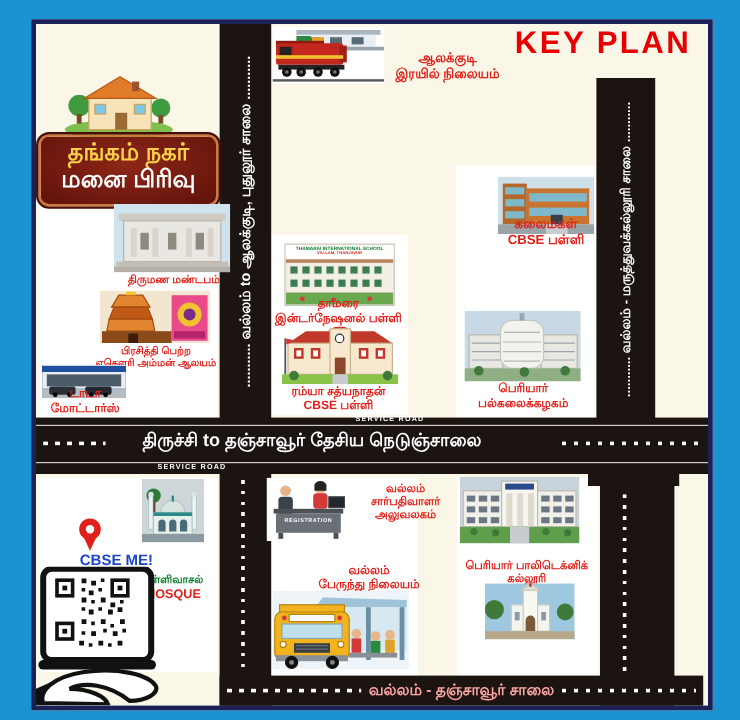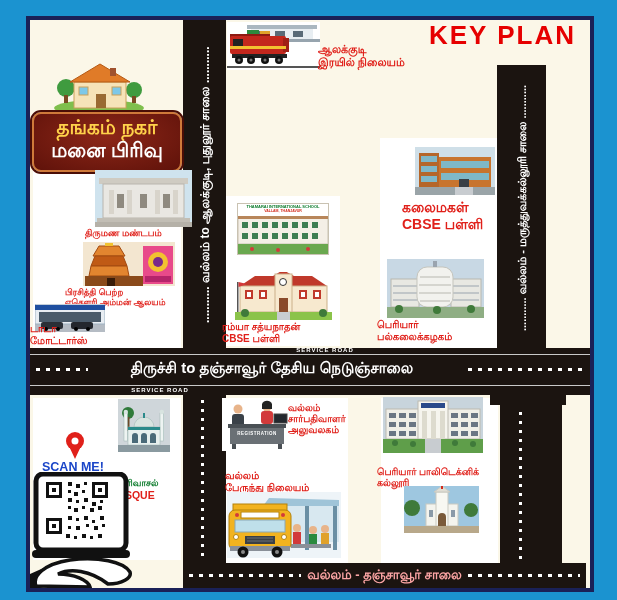--- a/index.html
+++ b/index.html
@@ -11,21 +11,21 @@
   .panel{position:absolute;background:#ffffff;}
   .road{position:absolute;background:#1b1410;}
   .vdots{position:absolute;width:3px;
          background:repeating-linear-gradient(to bottom,#fff 0 3px,transparent 3px 9px);}
   .hdots{position:absolute;height:3px;
          background:repeating-linear-gradient(to right,#fff 0 4px,transparent 4px 10px);}
   .hairline{position:absolute;left:0;width:100%;height:1px;background:#c9c9c9;}
   .vroad-label{position:absolute;color:#fff;font-weight:bold;
                writing-mode:vertical-rl;transform:rotate(180deg);
                display:flex;align-items:center;justify-content:center;text-align:center;}
-  .label{position:absolute;font-weight:bold;line-height:1.18;}
+  .label{position:absolute;text-align:center;font-weight:bold;line-height:1.18;}
   .red{color:#e0201a}.green{color:#0a7a2a}.blue{color:#1b46c8}
   .white{color:#fca5a5}
   .keyplan{position:absolute;color:#e60000;font-weight:bold;font-size:26px;
            letter-spacing:2px;text-align:center;}
   .svc{position:absolute;color:#fff;font-weight:bold;font-size:6px;letter-spacing:1px;
        text-align:center;white-space:nowrap;}
   .hwy-text{position:absolute;color:#fff;font-weight:bold;font-size:15px;text-align:center;
             white-space:nowrap;}
   .logo-box{position:absolute;background:radial-gradient(ellipse at 50% 40%,#8d2718 0%,#5f120a 100%);
             border:2px solid #cf7a3a;outline:2px solid #4a0d06;border-radius:9px;
@@ -58,21 +58,21 @@
     <div class="vdots" style="left:171px;top:380px;height:160px;"></div>
 
     <div class="road" style="left:467px;top:45px;width:49px;height:285px;"></div>
     <div class="vroad-label" style="left:467px;top:45px;width:49px;height:285px;font-size:11px;">........... வல்லம் - மருத்துவக்கல்லூரி சாலை ...........</div>
 
     <div class="road" style="left:0;top:328px;width:560px;height:47px;">
       <div class="hairline" style="top:6px;"></div>
       <div class="hairline" style="top:37px;"></div>
       <div class="hdots" style="left:6px;top:20px;width:52px;"></div>
       <div class="hdots" style="left:438px;top:20px;width:116px;"></div>
-      <div class="hwy-text" style="left:12px;top:11px;width:460px;">திருச்சி  to  தஞ்சாவூர் தேசிய நெடுஞ்சாலை</div>
+      <div class="hwy-text" style="left:0;top:11px;width:460px;">திருச்சி  to  தஞ்சாவூர் தேசிய நெடுஞ்சாலை</div>
       <div class="svc" style="left:260px;top:-1px;width:70px;">SERVICE ROAD</div>
       <div class="svc" style="left:95px;top:39px;width:70px;">SERVICE ROAD</div>
     </div>
 
     <div class="road" style="left:460px;top:375px;width:76px;height:10px;"></div>
     <div class="road" style="left:470px;top:375px;width:62px;height:193px;"></div>
     <div class="vdots" style="left:489px;top:392px;height:152px;"></div>
 
     <div class="road" style="left:153px;top:543px;width:403px;height:25px;display:flex;align-items:center;">
       <div class="hdots" style="position:static;flex:1;margin:0 6px;"></div>
@@ -217,20 +217,24 @@
         <rect x="0" y="40" width="90" height="10" fill="#6aa84f"></rect>
         <circle cx="14" cy="45" r="2" fill="#d23a3a"></circle>
           <circle cx="40" cy="46" r="2" fill="#d23a3a"></circle>
           <circle cx="70" cy="45" r="2" fill="#d23a3a"></circle>
       </svg>
       <div class="banner">
         <div class="banner-l1">THAMARAI INTERNATIONAL SCHOOL</div>
         <div class="banner-l2">VALLAM, THANJAVUR</div>
       </div>
     </div>
+    <div class="label red" style="left:192px;top:228px;width:120px;font-size:10px;">
+      <div>தாமரை</div>
+      <div>இன்டர்நேஷனல் பள்ளி</div>
+    </div>
 
     <div class="img-card" style="left:205px;top:252px;width:97px;height:48px;">
       <svg width="97" height="48" viewBox="0 0 97 48">
         <rect width="97" height="48" fill="#ffffff"></rect>
         <polygon points="5,14 20,4 77,4 92,14" fill="#c0392b"></polygon>
         <rect x="5" y="14" width="87" height="26" fill="#f7e9cf" stroke="#cbb089"></rect>
         <polygon points="38,4 48,-2 59,4" fill="#c0392b"></polygon>
         <rect x="40" y="2" width="17" height="38" fill="#f7e9cf" stroke="#cbb089"></rect>
         <circle cx="48" cy="10" r="3.5" fill="#fff" stroke="#333"></circle>
         <rect x="10" y="18" width="8" height="9" fill="#c0392b"></rect>
@@ -263,21 +267,21 @@
         <rect x="6" y="19" width="16" height="6" fill="#7fb8c8"></rect>
         <rect x="6" y="29" width="16" height="6" fill="#7fb8c8"></rect>
         <rect x="24" y="10" width="52" height="30" fill="#c8742e"></rect>
         <rect x="26" y="14" width="48" height="7" fill="#7fb8c8"></rect>
         <rect x="26" y="26" width="48" height="7" fill="#7fb8c8"></rect>
         <rect x="44" y="32" width="10" height="8" fill="#3a3f45"></rect>
         <rect x="0" y="40" width="80" height="8" fill="#9aa4a8"></rect>
         <rect x="40" y="40" width="18" height="8" fill="#c8ccd0"></rect>
       </svg>
     </div>
-    <div class="label red" style="left:372px;top:179px;width:106px;font-size:14px;">
+    <div class="label red" style="left:372px;top:161px;width:106px;font-size:11px;">
       <div>கலைமகள்</div>
       <div>CBSE பள்ளி</div>
     </div>
 
     <div class="img-card" style="left:357px;top:239px;width:97px;height:59px;">
       <svg width="97" height="59" viewBox="0 0 97 59">
         <rect width="97" height="59" fill="#c8d8e4"></rect>
         <rect x="4" y="20" width="28" height="28" fill="#e8e8e2" stroke="#b8b8b0"></rect>
         <rect x="64" y="20" width="30" height="28" fill="#e8e8e2" stroke="#b8b8b0"></rect>
         <line x1="6" y1="27" x2="32" y2="27" stroke="#9aa4ae"></line>
@@ -446,21 +450,21 @@
       <div class="red" style="font-size:10.5px;">MOSQUE</div>
     </div>
 
     <div class="abs" style="left:34px;top:410px;width:22px;height:30px;">
       <svg width="22" height="30" viewBox="0 0 22 30">
         <polygon points="11,29 4,14 18,14" fill="#e0201a"></polygon>
         <circle cx="11" cy="11" r="9" fill="#e0201a"></circle>
         <circle cx="11" cy="11" r="3.5" fill="#ffffff"></circle>
       </svg>
     </div>
-    <div class="label blue" style="left:12px;top:440px;width:110px;font-size:12.5px;">SCAN ME!</div>
+    <div class="label blue" style="left:12px;top:440px;width:110px;font-size:12.5px;">CBSE ME!</div>
     <div class="img-card" style="left:0px;top:452px;width:108px;height:116px;">
       <svg width="108" height="116" viewBox="0 0 108 116">
         <polygon points="0,116 0,102 18,94 26,112 10,116" fill="#111"></polygon>
         <path d="M6,114 C2,104 14,92 40,88 C68,84 94,90 100,100 C102,106 92,112 78,112 C60,98 40,96 28,102 C44,102 58,108 60,115 Z" fill="#fff" stroke="#111" stroke-width="3.5"></path>
         <rect x="6" y="2" width="90" height="76" rx="7" fill="#fff" stroke="#111" stroke-width="5"></rect>
         <rect x="2" y="78" width="98" height="8" rx="4" fill="#111"></rect>
         <rect x="16" y="10" width="16" height="16" fill="#111"></rect>
           <rect x="19" y="13" width="10" height="10" fill="#fff"></rect>
           <rect x="22" y="16" width="4" height="4" fill="#111"></rect>
         <rect x="62" y="10" width="16" height="16" fill="#111"></rect>

